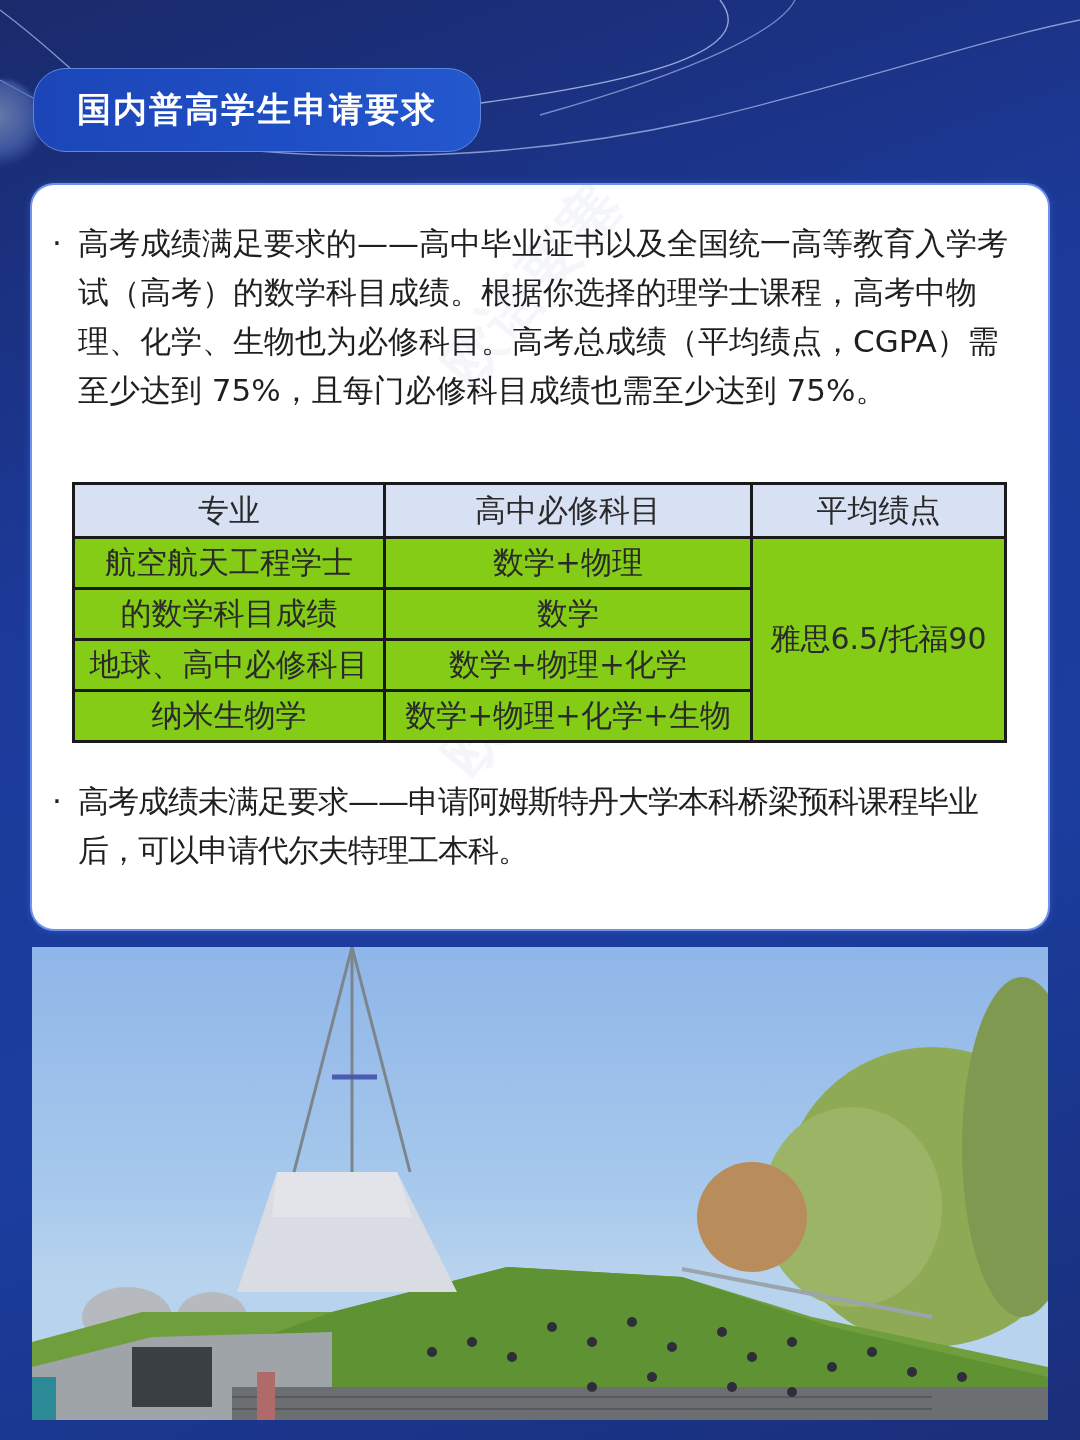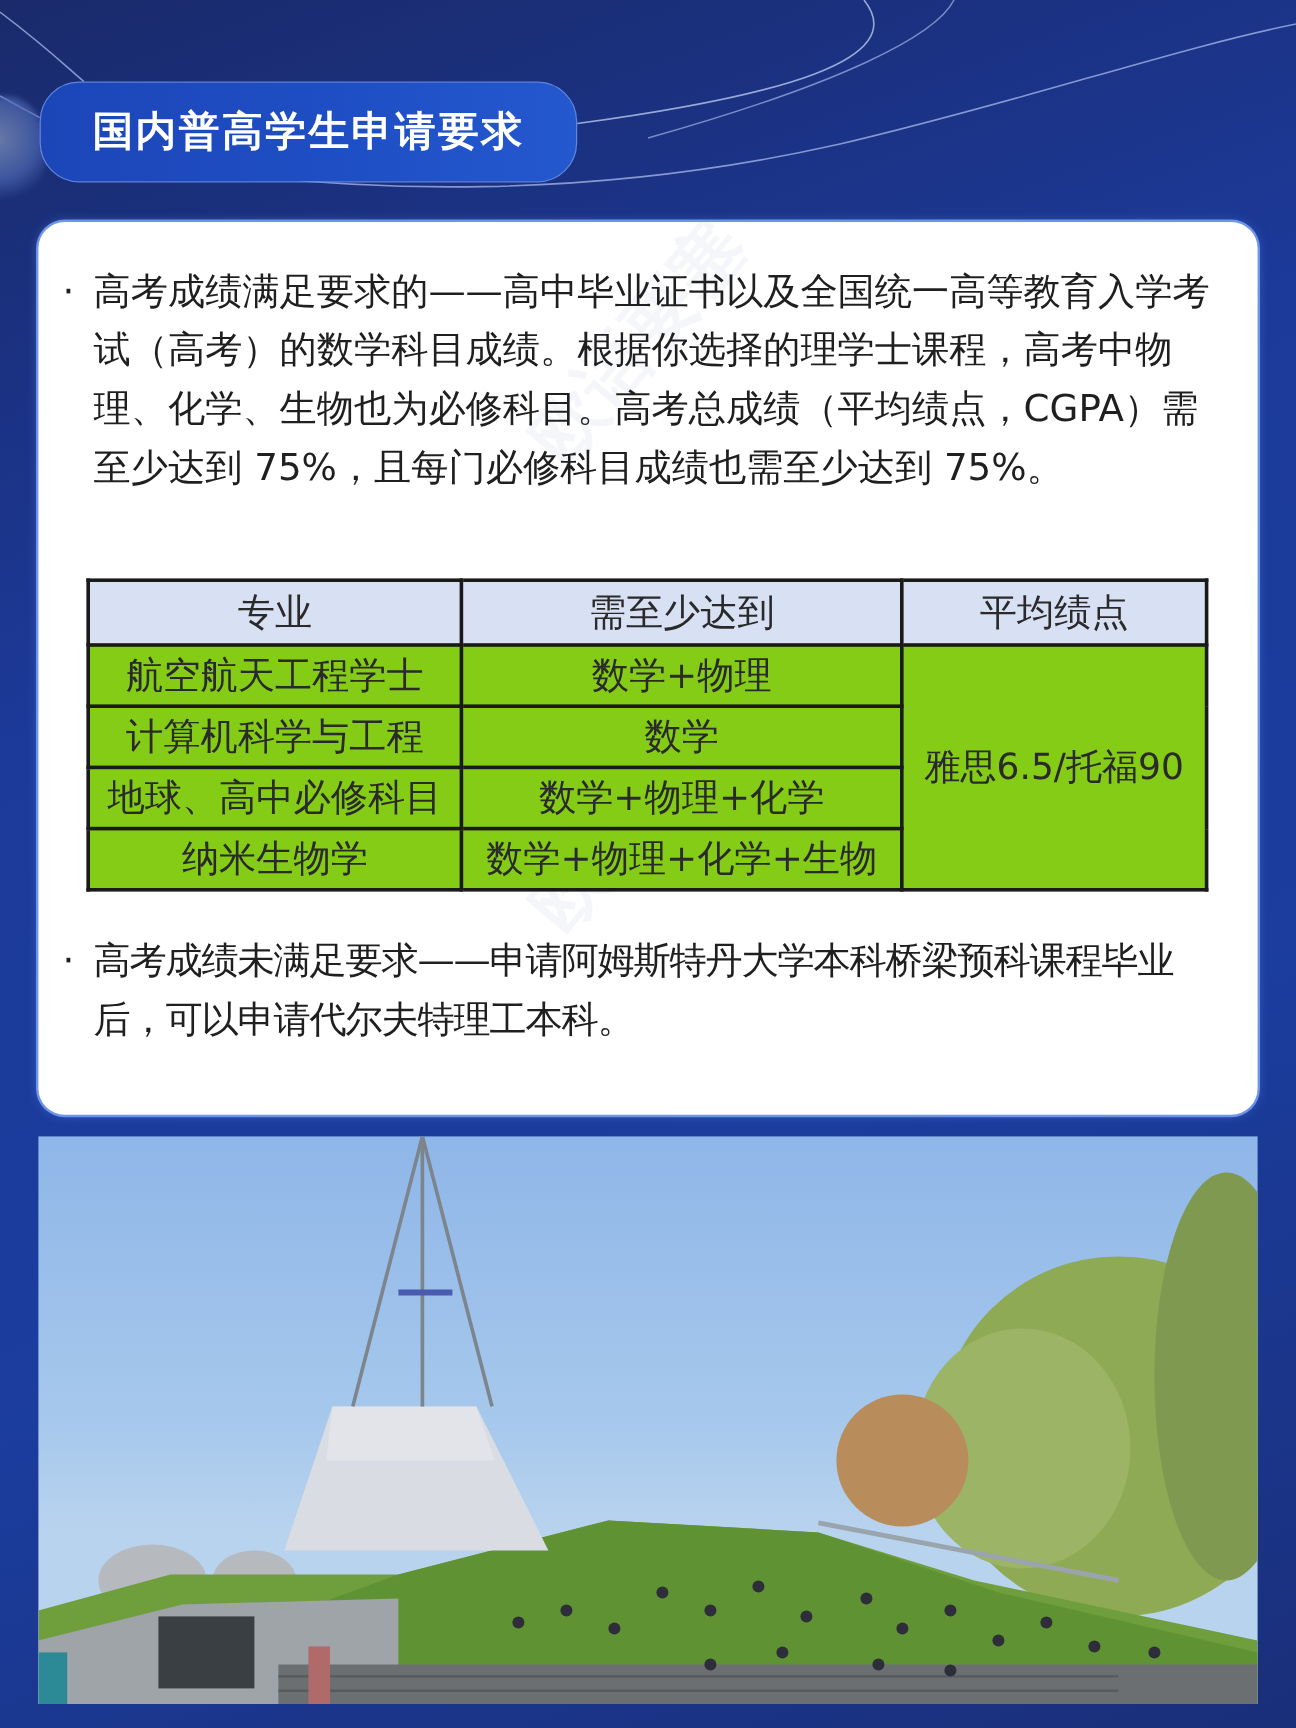--- a/index.html
+++ b/index.html
@@ -98,32 +98,32 @@
 
   <table class="req">
     <colgroup>
         <col class="c1">
         <col class="c2">
         <col class="c3">
       </colgroup>
     <thead>
       <tr>
         <th>专业</th>
-        <th>需至少达到</th>
+        <th>高中必修科目</th>
         <th>平均绩点</th>
       </tr>
     </thead>
     <tbody>
       <tr>
         <td>航空航天工程学士</td>
         <td>数学+物理</td>
         <td class="lang" rowspan="4">雅思6.5/托福90</td>
       </tr>
       <tr>
-        <td>计算机科学与工程</td>
+        <td>的数学科目成绩</td>
         <td>数学</td>
       </tr>
       <tr>
         <td>地球、高中必修科目</td>
         <td>数学+物理+化学</td>
       </tr>
       <tr>
         <td>纳米生物学</td>
         <td>数学+物理+化学+生物</td>
       </tr>

